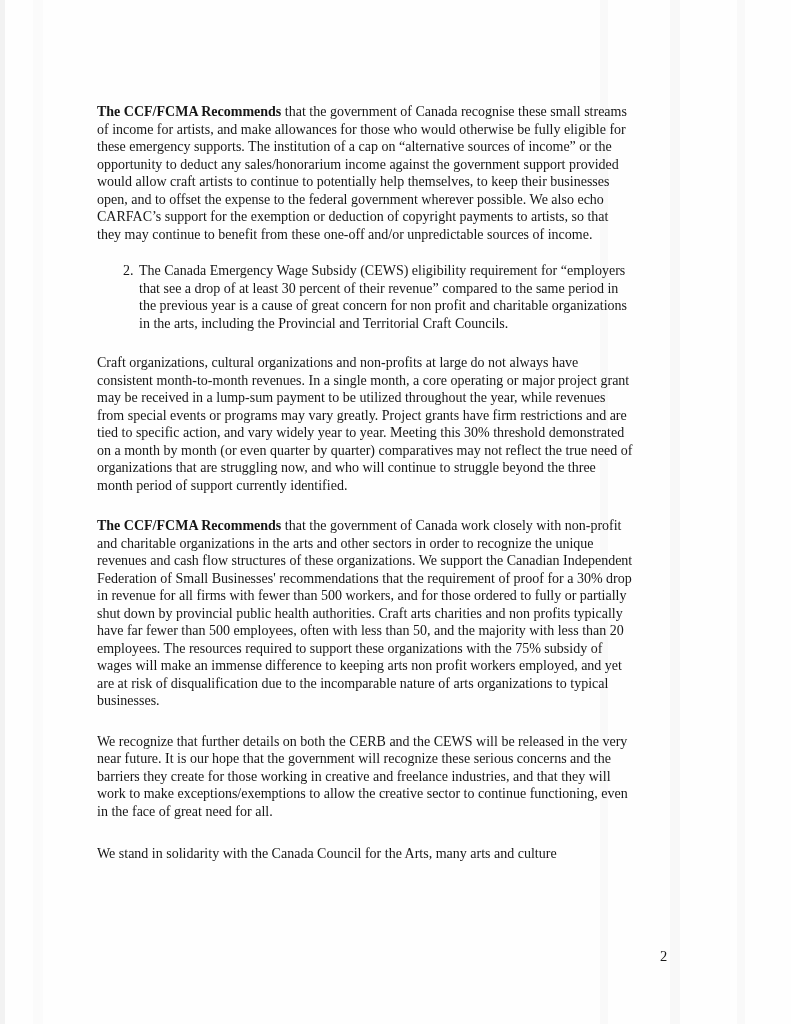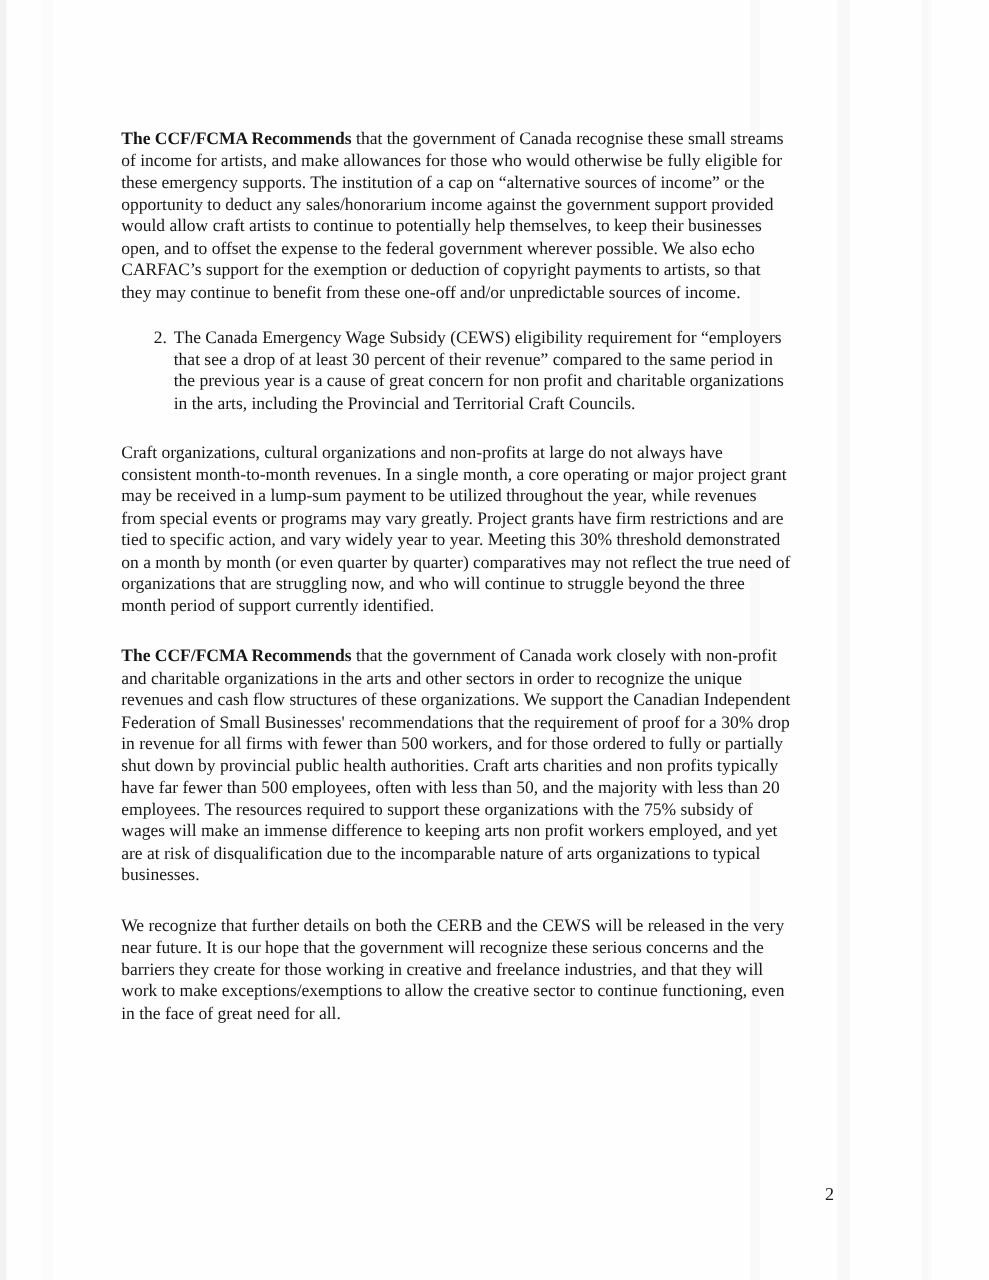--- a/index.html
+++ b/index.html
@@ -74,18 +74,19 @@
       <span class="marker">2.</span>
       <span class="list-text">The Canada Emergency Wage Subsidy (CEWS) eligibility requirement for “employers that see a drop of at least 30 percent of their revenue” compared to the same period in the previous year is a cause of great concern for non profit and charitable organizations in the arts, including the Provincial and Territorial Craft Councils.</span>
     </div>
 
     <p class="para p3">Craft organizations, cultural organizations and non-profits at large do not always have consistent month-to-month revenues. In a single month, a core operating or major project grant may be received in a lump-sum payment to be utilized throughout the year, while revenues from special events or programs may vary greatly. Project grants have firm restrictions and are tied to specific action, and vary widely year to year. Meeting this 30% threshold demonstrated on a month by month (or even quarter by quarter) comparatives may not reflect the true need of organizations that are struggling now, and who will continue to struggle beyond the three month period of support currently identified.</p>
 
     <p class="para p4"><span class="bold">The CCF/FCMA Recommends</span><span> that the government of Canada work closely with non-profit and charitable organizations in the arts and other sectors in order to recognize the unique revenues and cash flow structures of these organizations. We support the Canadian Independent Federation of Small Businesses' recommendations that the requirement of proof for a 30% drop in revenue for all firms with fewer than 500 workers, and for those ordered to fully or partially shut down by provincial public health authorities. Craft arts charities and non profits typically have far fewer than 500 employees, often with less than 50, and the majority with less than 20 employees. The resources required to support these organizations with the 75% subsidy of wages will make an immense difference to keeping arts non profit workers employed, and yet are at risk of disqualification due to the incomparable nature of arts organizations to typical businesses.</span></p>
 
     <p class="para p5">We recognize that further details on both the CERB and the CEWS will be released in the very near future. It is our hope that the government will recognize these serious concerns and the barriers they create for those working in creative and freelance industries, and that they will work to make exceptions/exemptions to allow the creative sector to continue functioning, even in the face of great need for all.</p>
 
+    <p class="para p6">We stand in solidarity with the Canada Council for the Arts, many arts and culture</p>
 
   </div>
 
   <div class="pagenum">2</div>
 
 </div>
 
 </body></html>

